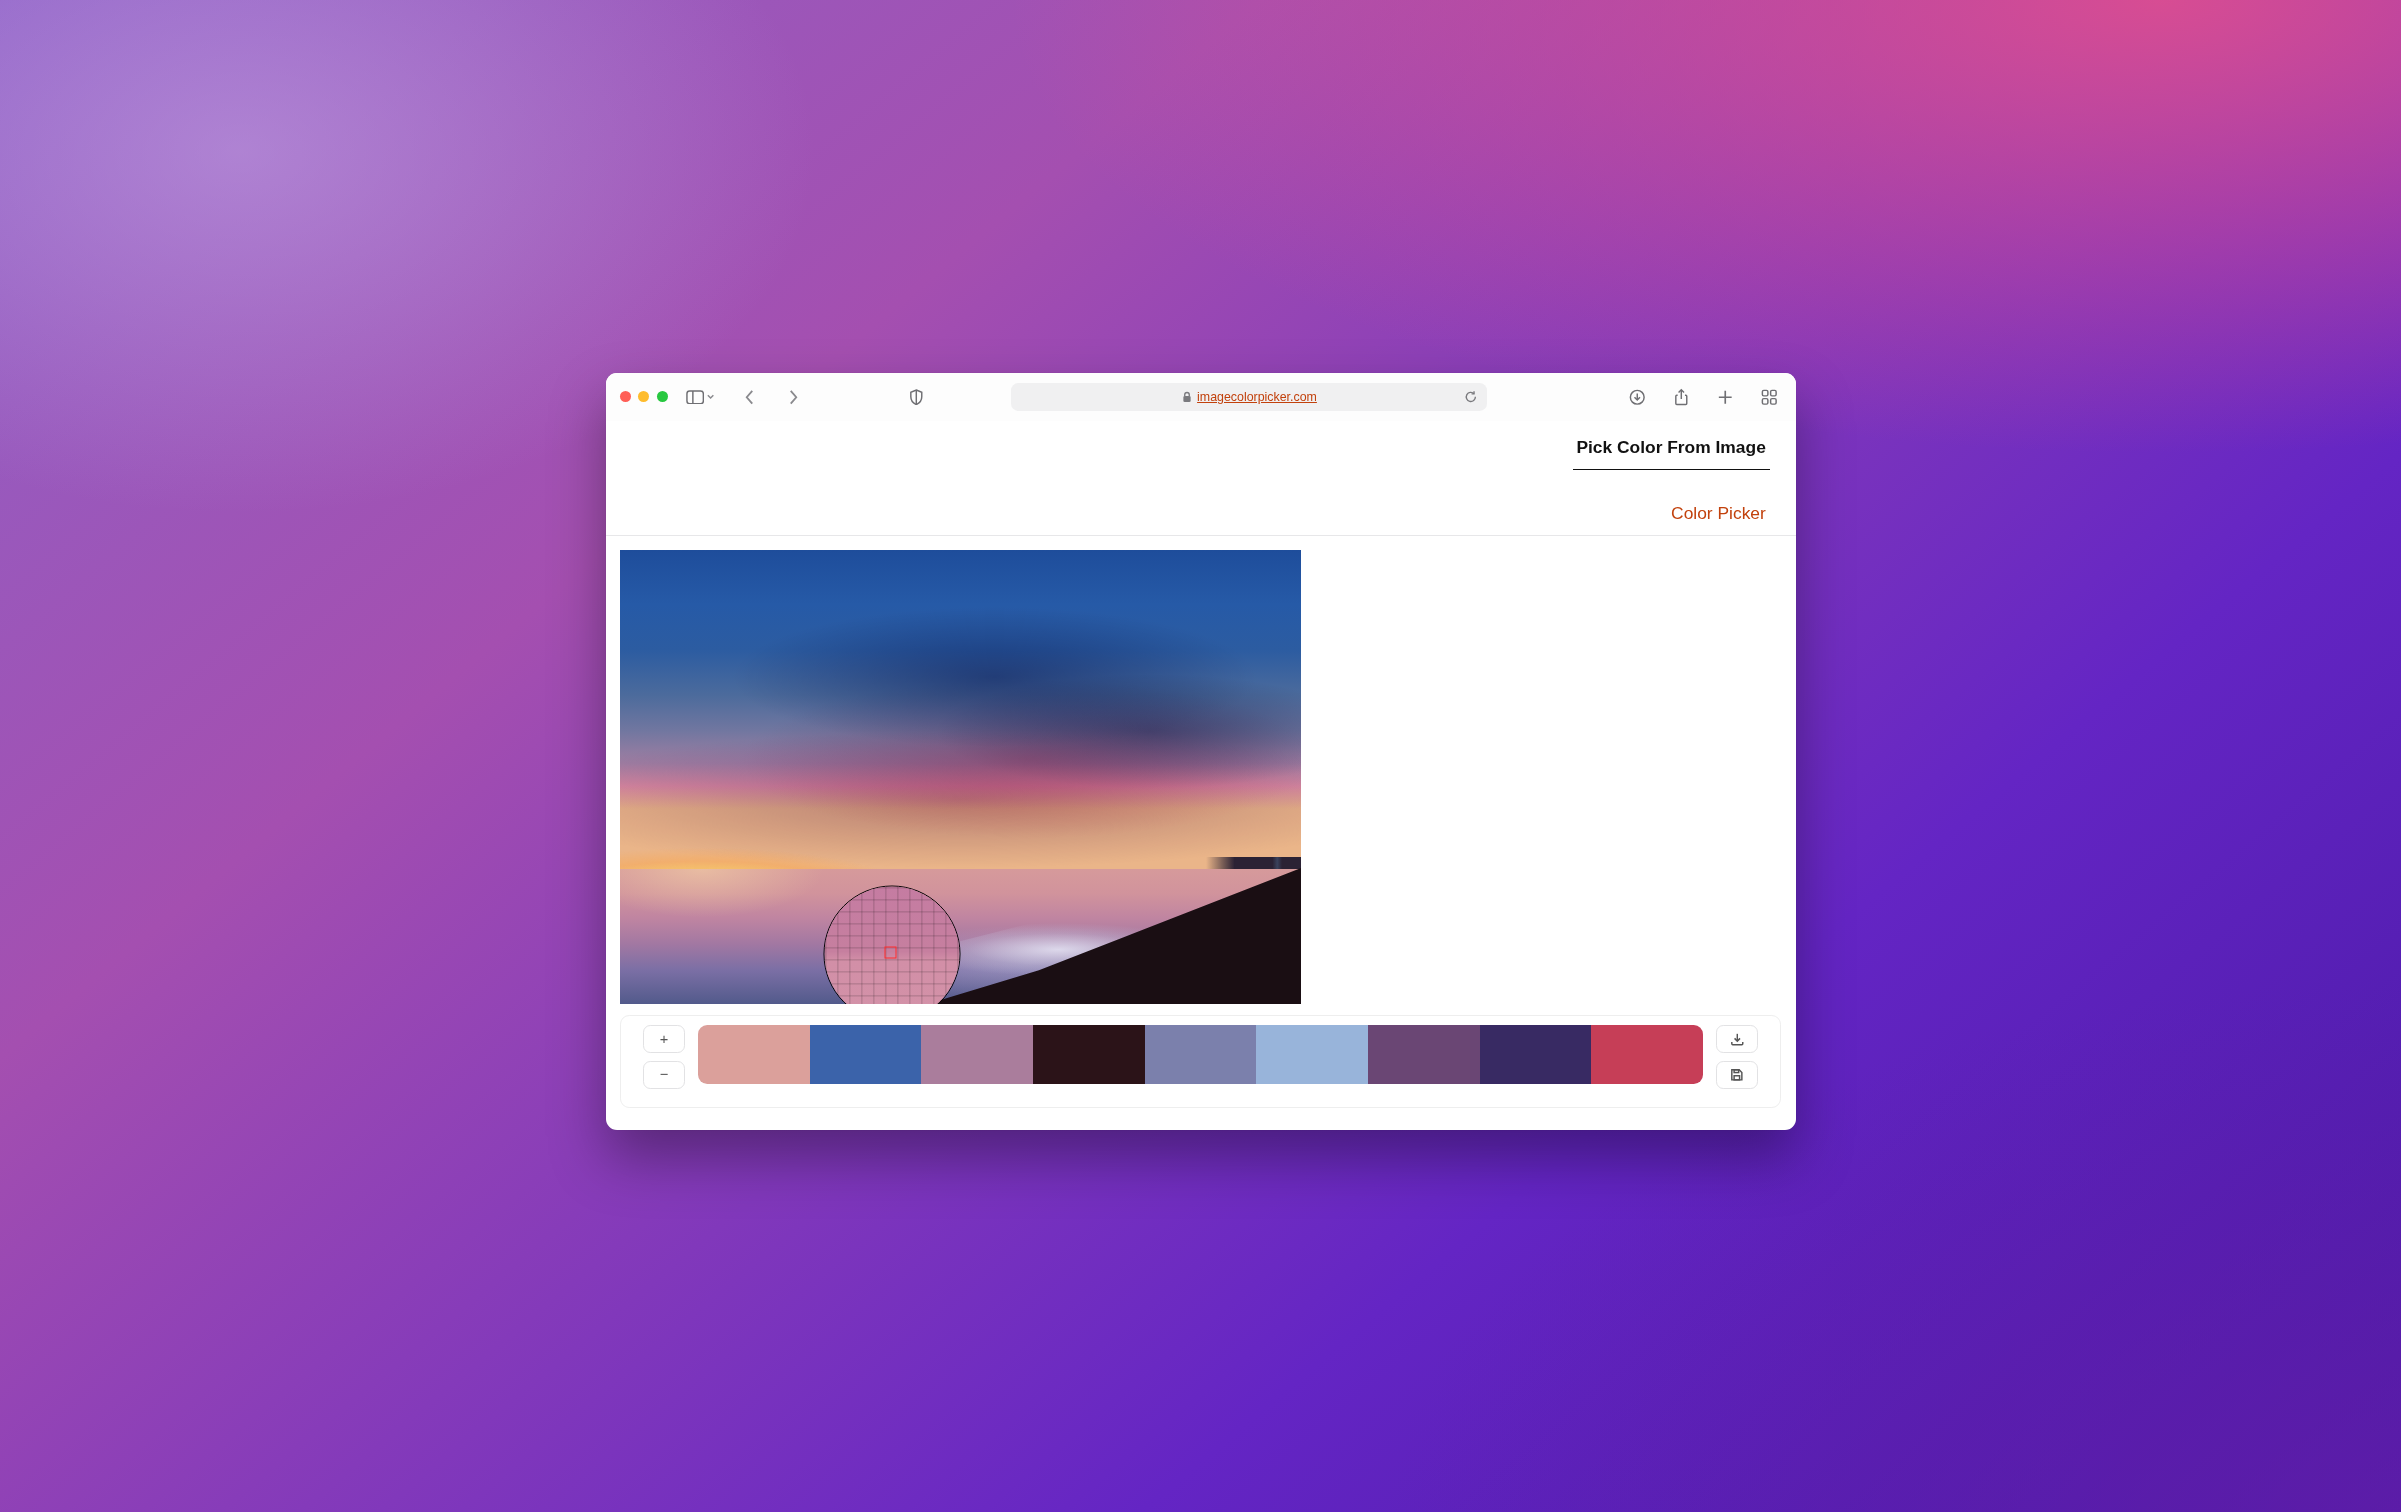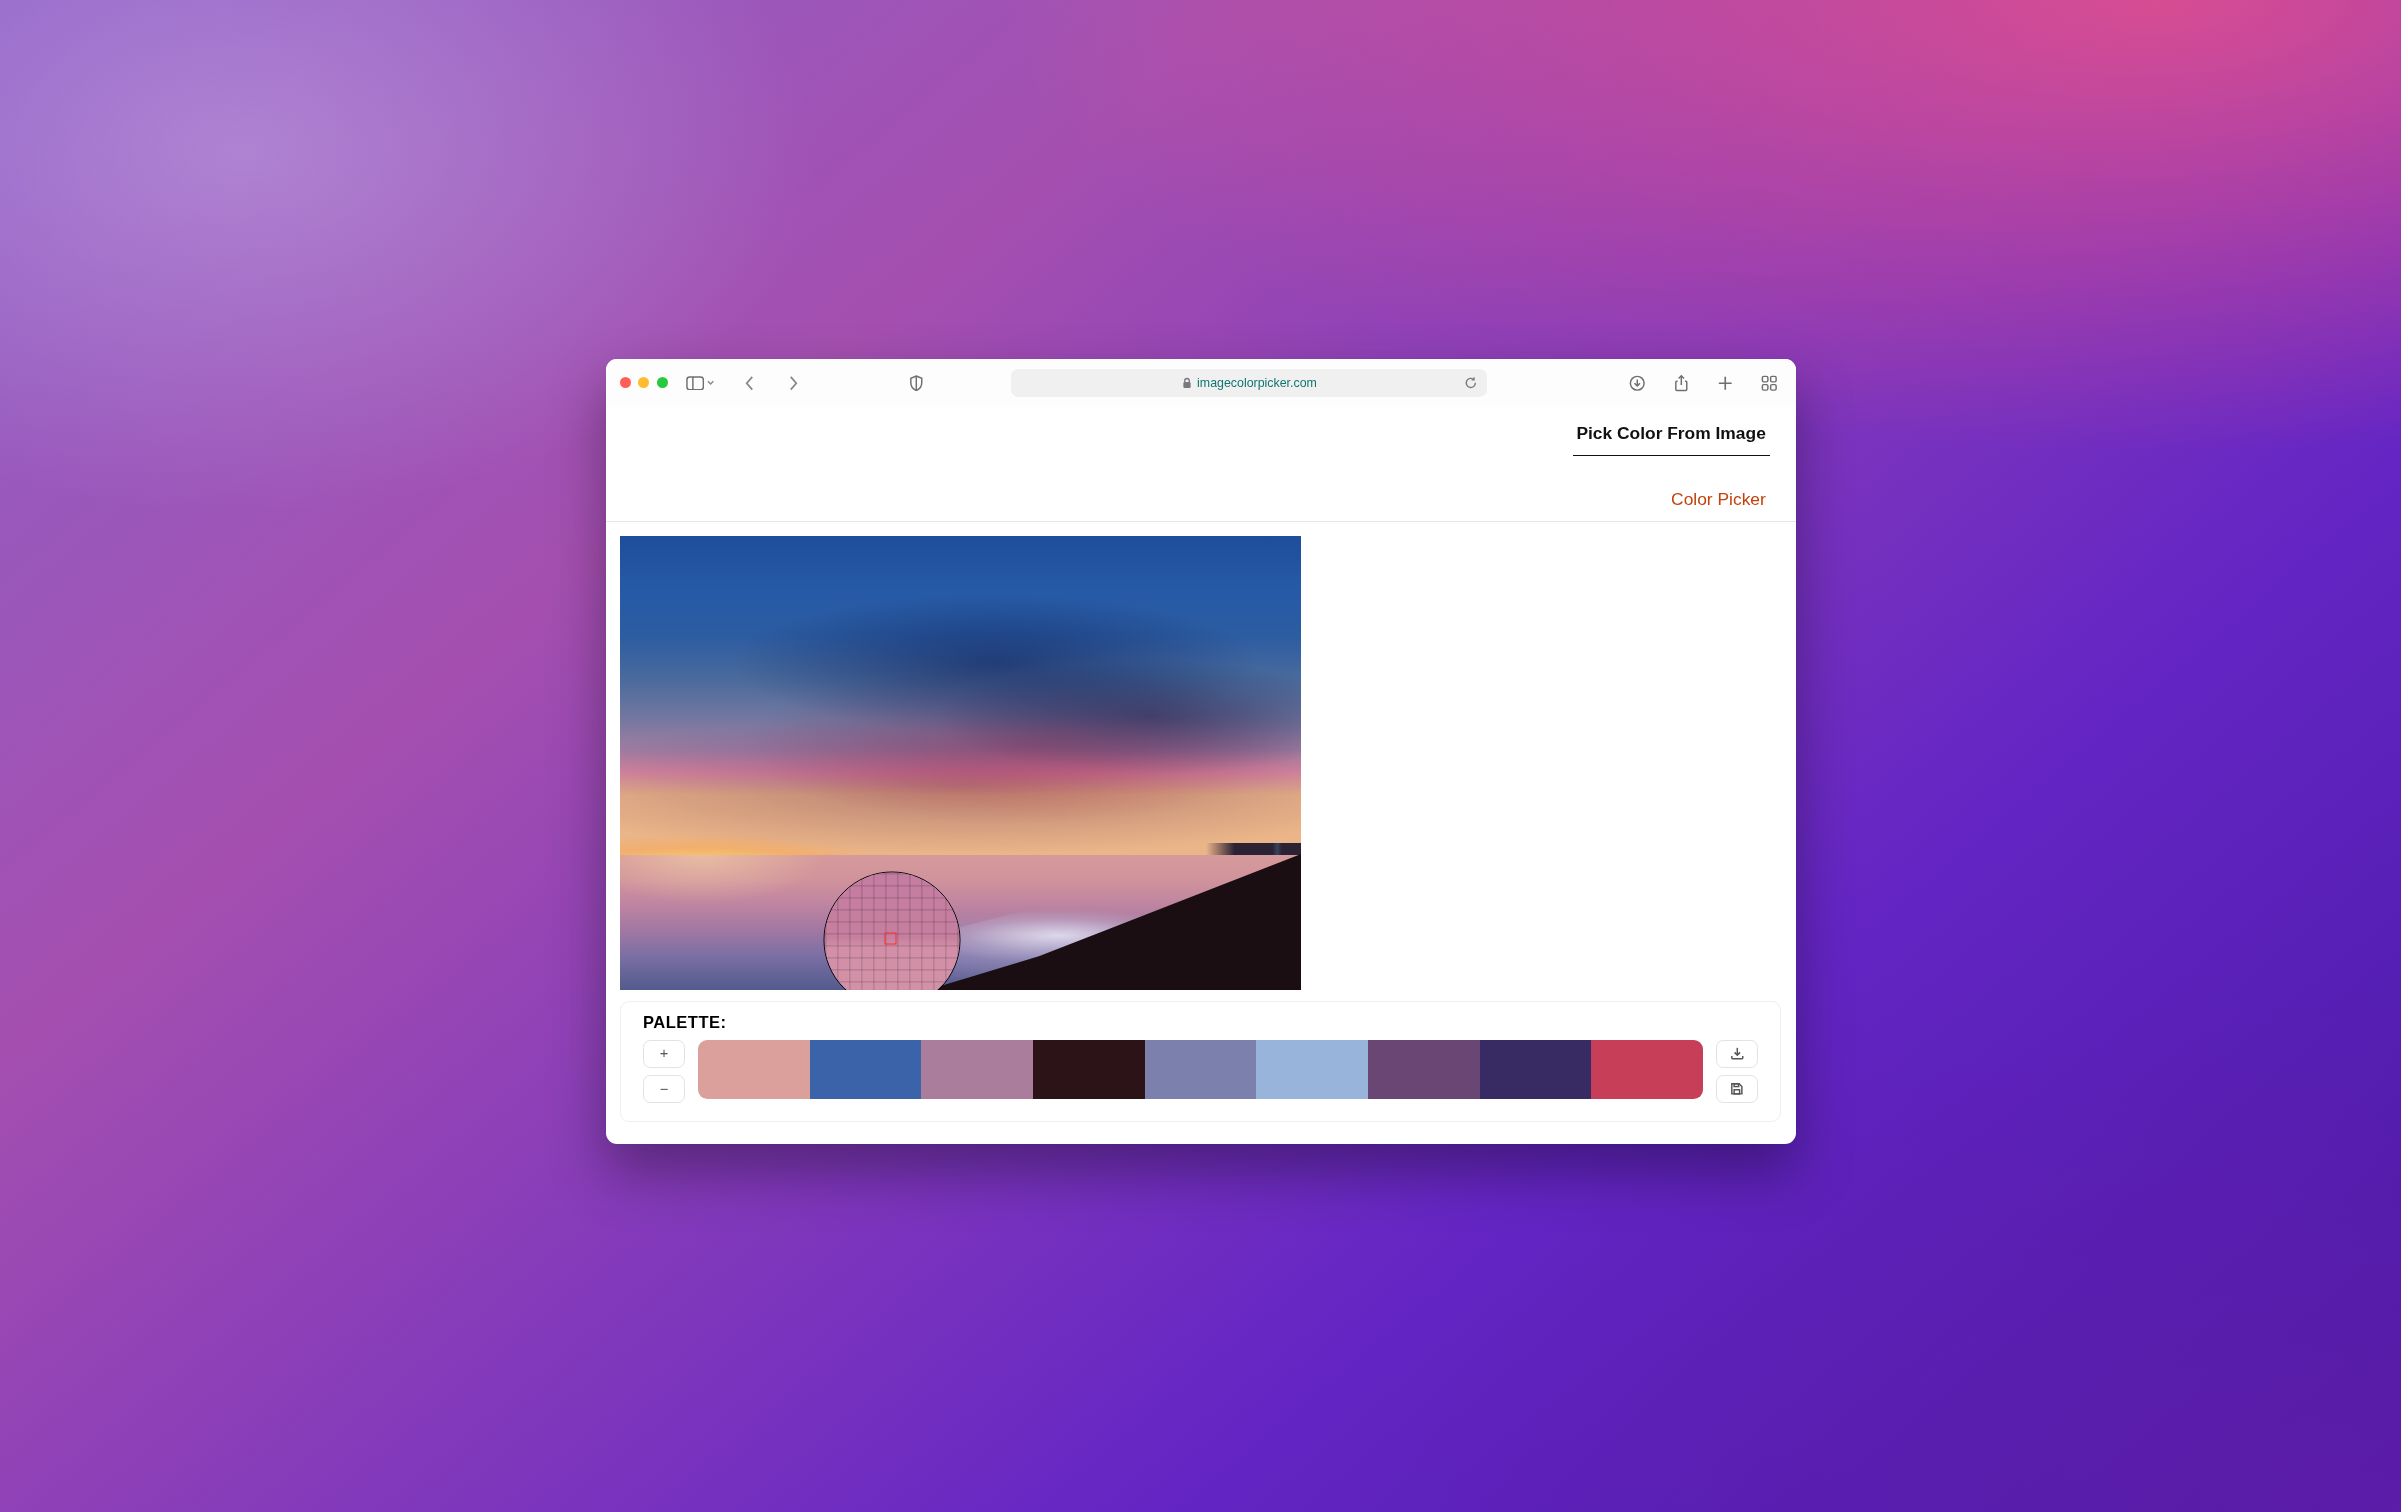--- a/index.html
+++ b/index.html
@@ -40,21 +40,21 @@
   .dot.g{background:#28c840;}
   .tb-icon{color:#6a6a6e;display:flex;align-items:center;justify-content:center;}
   .tb-btn{width:24px;height:24px;display:flex;align-items:center;justify-content:center;border-radius:5.5px;}
   .sidebar-toggle{display:flex;align-items:center;gap:1.8px;margin-left:5.5px;}
   .nav-arrows{display:flex;align-items:center;gap:20px;margin-left:9.2px;color:#8a8a8e;}
   .spacer-sm{width:73px;}
   .addr{
     flex:1;max-width:476px;margin:0 auto;
     height:27.5px;background:#f0f0f1;border-radius:7.3px;
     display:flex;align-items:center;justify-content:center;gap:5.5px;
-    font-size:12.4px;color:#0f766e;position:relative;
+    font-size:12.4px;color:#c2410c;position:relative;text-decoration:underline;
   }
   .addr .refresh{position:absolute;right:9.2px;color:#7a7a7e;}
   .toolbar-right{margin-left:auto;display:flex;align-items:center;gap:20px;}
   svg{display:block;}
   
   .tabs{
     display:flex;align-items:flex-end;gap:27.5px;
     padding:11px 26px 0;border-bottom:0.9px solid #e7e7e9;flex-direction:column;
   }
   .tab{
@@ -263,21 +263,20 @@
       <div class="beach"></div>
 
       <div class="loupe" style="transform:translate(-50%,-50%);">
         <div class="loupe-bg" style="background: linear-gradient(rgb(197, 124, 162) 0%, rgb(198, 127, 159) 48%, rgb(210, 143, 167) 55%, rgb(211, 146, 168) 100%);"></div>
         <div class="loupe-grid"></div>
         <div class="loupe-center"></div>
       </div>
     </div>
 
     <div class="palette-box">
-      <div class="palette-title">PALETTE:</div>
       <div class="palette-row">
         <div class="pm-buttons">
           <div class="pm-btn">+</div>
           <div class="pm-btn">−</div>
         </div>
         <div class="swatches" id="swatches">
             <div class="swatch" style="background: rgb(219, 160, 155);"></div>
             <div class="swatch" style="background: rgb(59, 99, 170);"></div>
             <div class="swatch" style="background: rgb(170, 125, 156);"></div>
             <div class="swatch" style="background: rgb(43, 19, 24);"></div>

